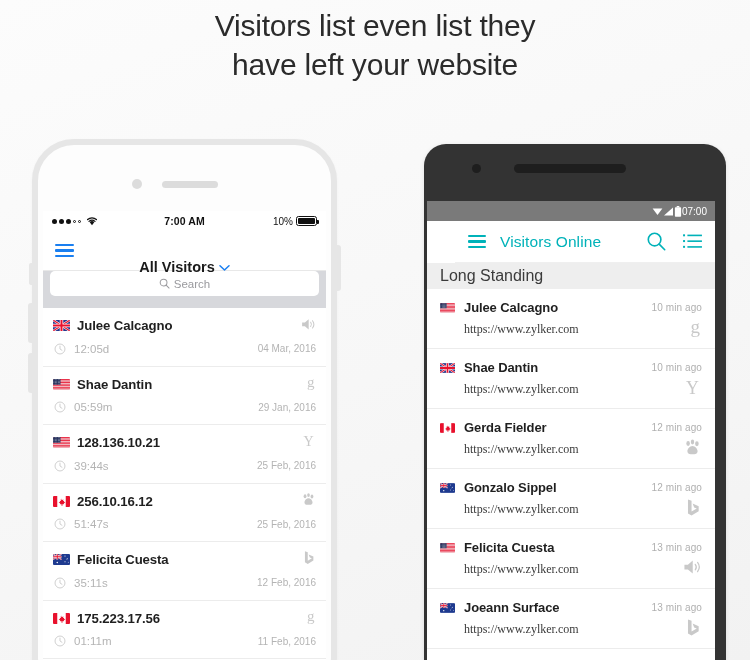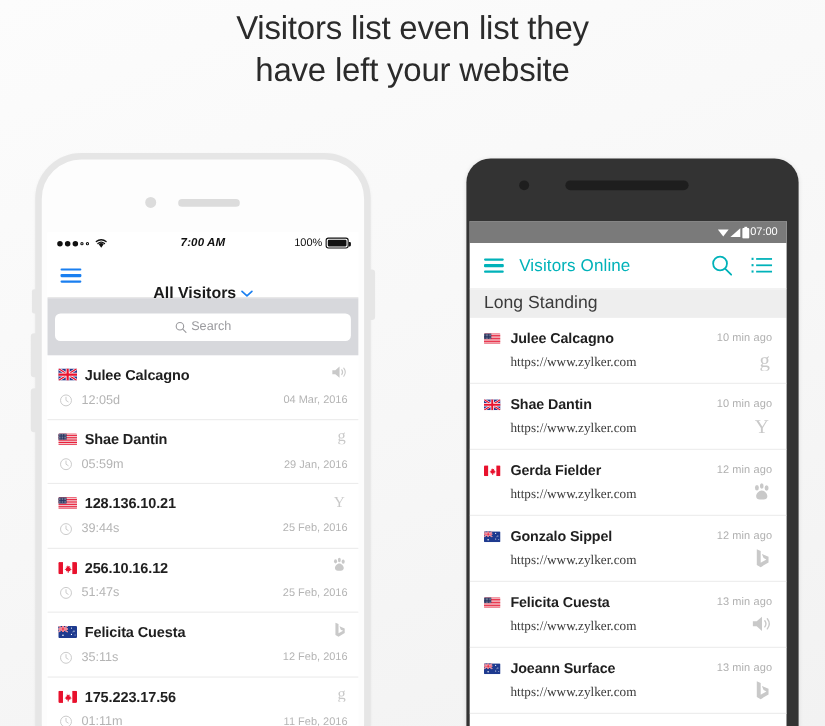--- a/index.html
+++ b/index.html
@@ -67,21 +67,21 @@
     padding: 0 9px;
     font-size: 10.5px; color: #111;
     position: relative;
   }
   .ios-dots { display: flex; align-items: center; gap: 2px; }
   .ios-dots i { width: 5px; height: 5px; border-radius: 50%; background: #111; display: block; }
   .ios-dots i.hollow { background: transparent; border: 1px solid #111; width: 3px; height: 3px; }
   .ios-wifi { margin-left: 5px; display: block; }
   .ios-time {
     position: absolute; left: 0; width: 100%;
-    text-align: center; font-size: 10.5px; font-weight: 600; letter-spacing: 0.1px; font-style: italic;
+    text-align: center; font-size: 10.5px; font-weight: 600; letter-spacing: 0.1px;
   }
   .ios-right { margin-left: auto; display: flex; align-items: center; gap: 3px; font-size: 10px; font-weight: 500;}
   .ios-batt {
     width: 21px; height: 9.5px; border: 1px solid #111; border-radius: 2.5px;
     position: relative; padding: 1px;
   }
   .ios-batt::after {
     content: ""; position: absolute; right: -3px; top: 3px;
     width: 1.6px; height: 3.5px; background: #111; border-radius: 0 1px 1px 0;
   }
@@ -99,22 +99,22 @@
   .ios-title {
     position: absolute; left: 0; width: 100%;
     text-align: center; font-size: 14.5px; font-weight: 700; color: #1a1a1a;
     pointer-events: none;
     margin-top: 32px;
   }
   .ios-title .chev { color: #1a7ff0; font-weight: 400; font-size: 13px; margin-left: 3px; }
 
   
   .ios-searchbar {
-    height: 52px; background: #d7d8dc;
-    display: flex; align-items: center; padding: 0 7px;
+    height: 37px; background: #d7d8dc;
+    display: flex; align-items: flex-start; padding: 0 7px;
   }
   .ios-searchbox {
     flex: 1; height: 25px; background: #fff; border-radius: 5px;
     display: flex; align-items: center; justify-content: center;
     gap: 4px; color: #9a9a9e; font-size: 11.5px;
   }
 
   
   .ios-row {
     height: 58.5px; padding: 0 10px;
@@ -148,20 +148,21 @@
 
   .an-status {
     height: 20px; background: #7a7a7a;
     display: flex; align-items: center; justify-content: flex-end;
     gap: 0; padding: 0 8px; color: #fff; font-size: 10px;
   }
   .an-bar {
     height: 42px; background: #fff;
     display: flex; align-items: center; padding: 0 13px;
     border-bottom: 1px solid #efefef;
+    margin-left: 28px;
   }
   .burger-teal { display: flex; flex-direction: column; gap: 3.2px; }
   .burger-teal i { display: block; width: 18px; height: 2.2px; background: #00b2b9; border-radius: 1px; }
   .an-title { font-size: 15.5px; color: #00b2b9; font-weight: 400; margin-left: 14px; letter-spacing: 0.1px; }
   .an-actions { margin-left: auto; display: flex; align-items: center; gap: 16px; }
 
   .an-section {
     height: 26px; background: #eeeeee;
     display: flex; align-items: center; padding: 0 13px;
     font-size: 16px; color: #3b3b3b;
@@ -209,21 +210,21 @@
           <i class="hollow"></i>
           <i class="hollow"></i>
       </div>
       <svg class="ios-wifi" width="12" height="10" viewBox="0 0 12 10">
         <path d="M6 9.2 L3.6 5.9 a4 4 0 0 1 4.8 0 Z" fill="#111"></path>
         <path d="M1.6 3.6 a6.8 6.8 0 0 1 8.8 0" stroke="#111" stroke-width="1.3" fill="none" stroke-linecap="round"></path>
         <path d="M3 5.4 a4.6 4.6 0 0 1 6 0" stroke="#111" stroke-width="1.2" fill="none" stroke-linecap="round"></path>
       </svg>
       <div class="ios-time">7:00 AM</div>
       <div class="ios-right">
-        <span>100%</span>
+        <span>10%</span>
         <span class="ios-batt">
             <span></span>
           </span>
       </div>
     </div>
 
     <div class="ios-nav">
       <div class="burger-blue">
           <i></i>
           <i></i>

